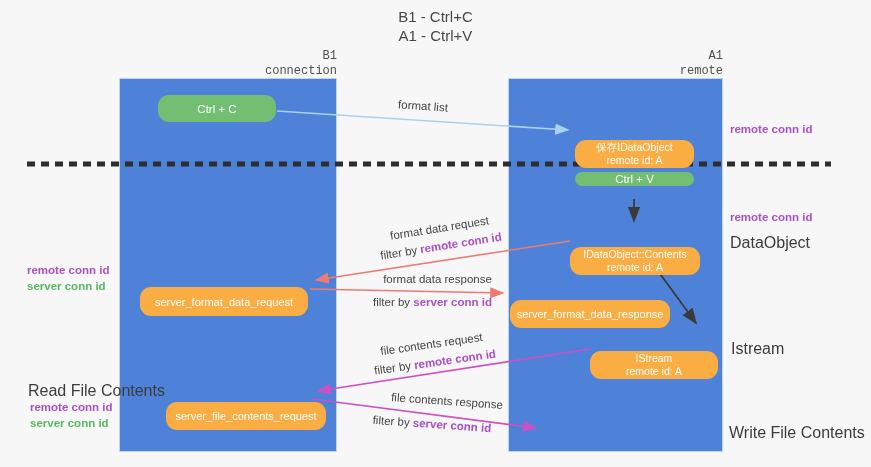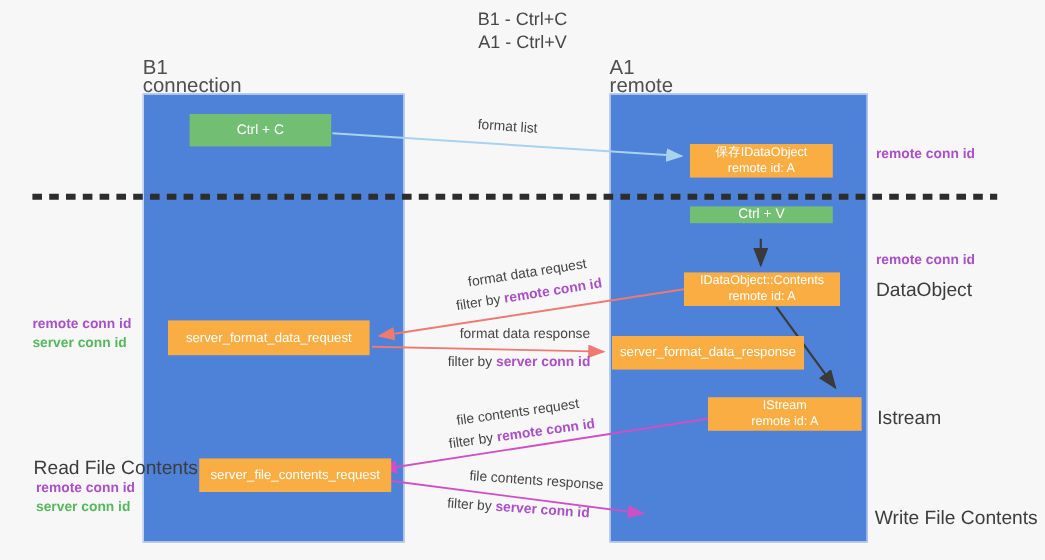--- a/index.html
+++ b/index.html
@@ -2,38 +2,38 @@
 <html style="--lane-blue: #4e82d8; --node-green: #72bf74; --node-orange: #f9ad42; --id-purple: #ab4fc6; --id-green: #55b85c; --arrow-blue: #a9d2ef; --arrow-red: #ee7a72; --arrow-magenta: #cf4fc5; --arrow-black: #3a3a3a; --divider-black: #2d2d2d;"><head>
 <meta charset="utf-8">
 <style>
   html,body { margin:0; padding:0; }
   body { font-family:"Liberation Sans", sans-serif; background:#f7f7f8; }
   .canvas { position:relative; width:871px; height:467px; background:#f7f7f8; overflow:hidden; }
 
   .title { position:absolute; left:0; top:7px; width:871px; text-align:center;
            font-size:15px; line-height:19px; color:#474747; }
 
-  .lane-header { position:absolute; text-align:left; font-size:17px; line-height:15px; color:#4f4f4f; }
+  .lane-header { position:absolute; text-align:right; font-size:12px; line-height:15px; color:#4f4f4f;font-family:Liberation Mono, monospace; }
   .lane { position:absolute; background:var(--lane-blue); border:1px solid #c3d2ef; box-sizing:border-box; }
 
   svg.overlay { position:absolute; left:0; top:0; width:871px; height:467px; pointer-events:none; }
   .l-blue    { stroke:var(--arrow-blue);    stroke-width:1.6; fill:none; }
   .l-black   { stroke:var(--arrow-black);   stroke-width:1.8; fill:none; }
   .l-red     { stroke:var(--arrow-red);     stroke-width:1.6; fill:none; }
   .l-magenta { stroke:var(--arrow-magenta); stroke-width:1.6; fill:none; }
   .l-divider { stroke:var(--divider-black); stroke-width:5; stroke-dasharray:8 6; fill:none; }
   .mh-blue    { fill:var(--arrow-blue); }
   .mh-black   { fill:var(--arrow-black); }
   .mh-red     { fill:var(--arrow-red); }
   .mh-magenta { fill:var(--arrow-magenta); }
 
   .node { position:absolute; display:flex; flex-direction:column; align-items:center; justify-content:center;
-          color:#ffffff; text-align:center; box-sizing:border-box; }
+          color:#ffffff; text-align:center; box-sizing:border-box;border-radius:11px; }
   .node.green  { background:var(--node-green);  font-size:11.5px; }
-  .node.orange { background:var(--node-orange); font-size:11px; }
+  .node.orange { background:var(--node-orange); font-size:11px;margin-top:20px; }
   .node .ln { line-height:13px; font-size:10.5px; }
 
   .edge-label { position:absolute; font-size:11.5px; color:#454545; white-space:nowrap; text-align:center; }
   .filter-id { font-weight:bold; color:var(--id-purple); }
 
   .side-label { position:absolute; white-space:nowrap; font-size:11.5px; }
   .id-purple { color:var(--id-purple); font-weight:bold; }
   .id-green  { color:var(--id-green);  font-weight:bold; }
   .dark-note { color:#3c3c3c; font-size:16px; font-weight:normal;text-align:center; }
 </style>

